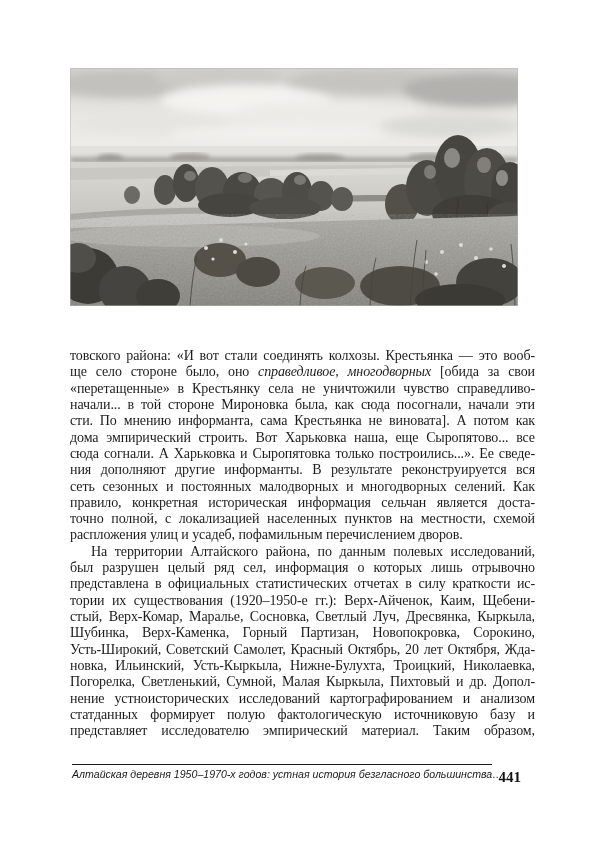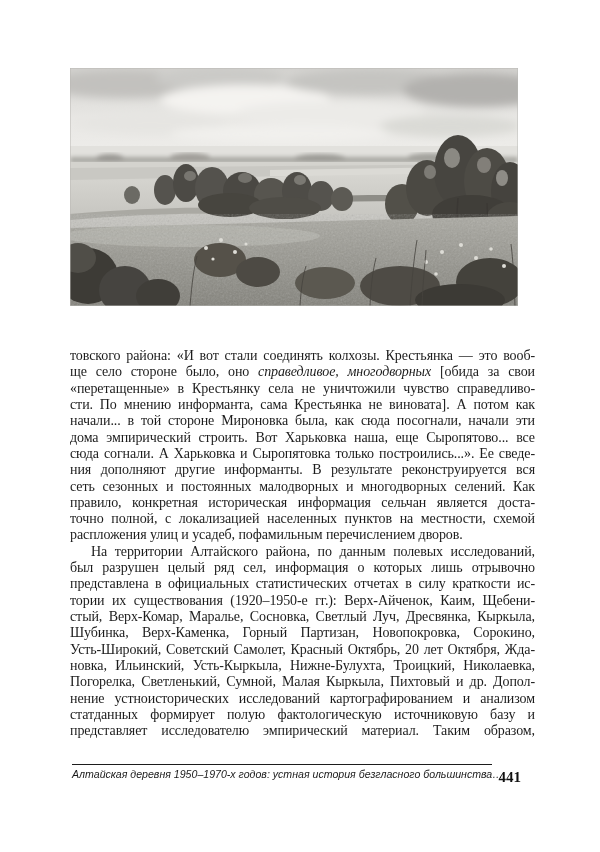--- a/index.html
+++ b/index.html
@@ -165,22 +165,22 @@
       </g>
       <rect x="0" y="0" width="448" height="238" fill="none" stroke="#b9b8b4" stroke-width="1"></rect>
     </svg>
   </div>
 
 
   <div class="body-text">
       <div class="bodyline"><span>товского района: «И вот стали соединять колхозы. Крестьянка — это вооб-</span></div>
       <div class="bodyline"><span>ще село стороне было, оно </span><em>справедливое, многодворных</em><span> [обида за свои</span></div>
       <div class="bodyline"><span>«перетащенные» в Крестьянку села не уничтожили чувство справедливо-</span></div>
+      <div class="bodyline"><span>начали... в той стороне Мироновка была, как сюда посогнали, начали эти</span></div>
       <div class="bodyline"><span>сти. По мнению информанта, сама Крестьянка не виновата]. А потом как</span></div>
-      <div class="bodyline"><span>начали... в той стороне Мироновка была, как сюда посогнали, начали эти</span></div>
       <div class="bodyline"><span>дома эмпирический строить. Вот Харьковка наша, еще Сыропятово... все</span></div>
       <div class="bodyline"><span>сюда согнали. А Харьковка и Сыропятовка только построились...». Ее сведе-</span></div>
       <div class="bodyline"><span>ния дополняют другие информанты. В результате реконструируется вся</span></div>
       <div class="bodyline"><span>сеть сезонных и постоянных малодворных и многодворных селений. Как</span></div>
       <div class="bodyline"><span>правило, конкретная историческая информация сельчан является доста-</span></div>
       <div class="bodyline"><span>точно полной, с локализацией населенных пунктов на местности, схемой</span></div>
       <div class="bodyline nojust"><span>распложения улиц и усадеб, пофамильным перечислением дворов.</span></div>
       <div class="bodyline indent"><span>На территории Алтайского района, по данным полевых исследований,</span></div>
       <div class="bodyline"><span>был разрушен целый ряд сел, информация о которых лишь отрывочно</span></div>
       <div class="bodyline"><span>представлена в официальных статистических отчетах в силу краткости ис-</span></div>

